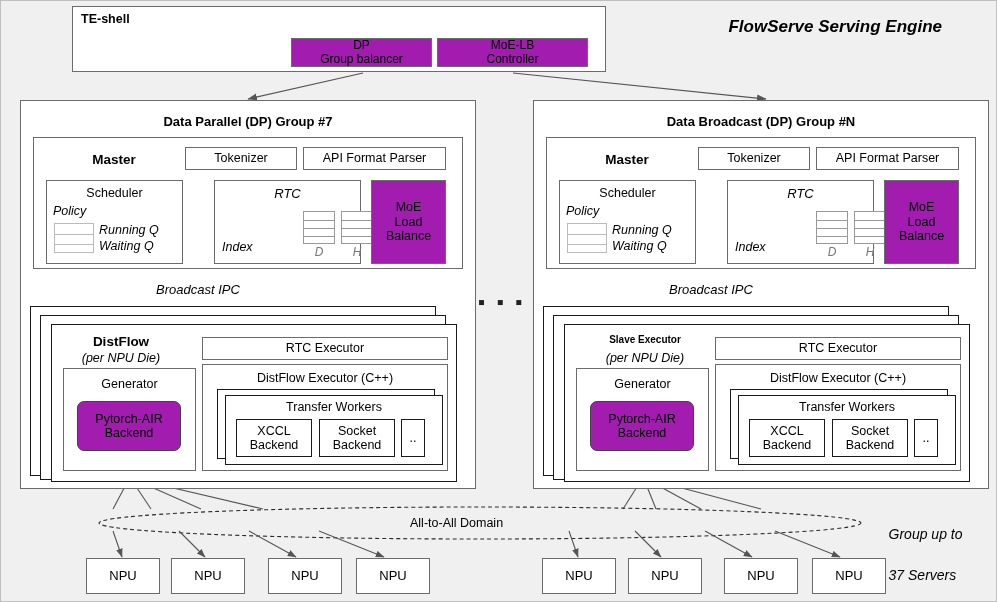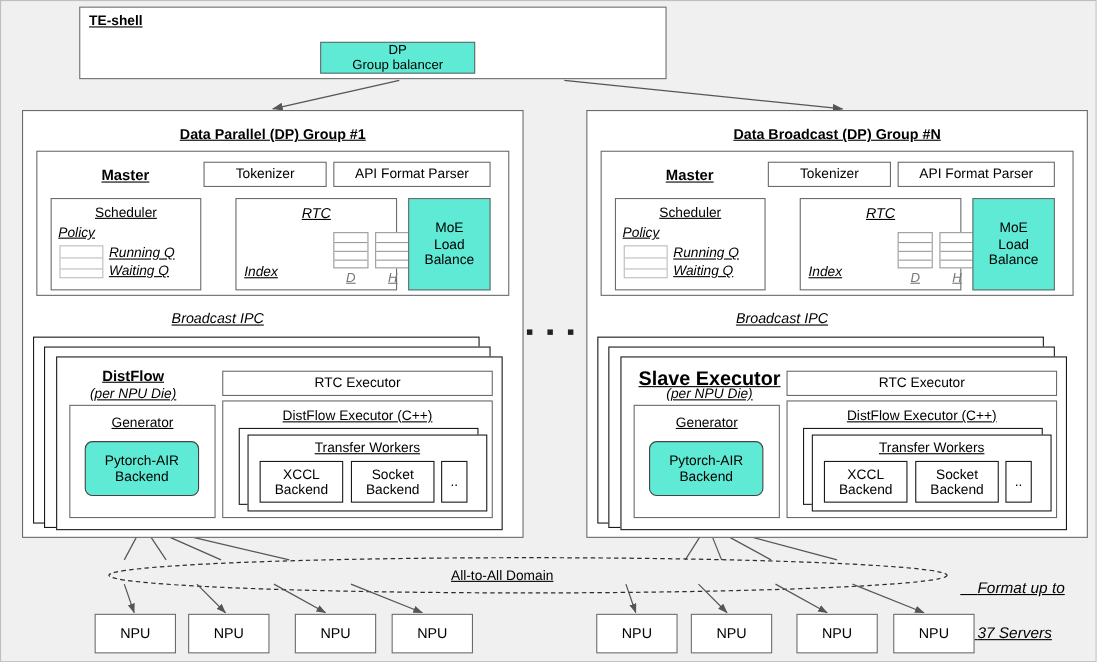--- a/index.html
+++ b/index.html
@@ -22,27 +22,26 @@
     background:#ffffff;
     border:1.4px solid #6b6b6b;
     display:flex;
     align-items:center;
     justify-content:center;
     text-align:center;
     line-height:1.15;
     color:#000;
   }
   .nofill{background:transparent;}
-  .gray{background:#5eead4;}
+  .gray{background:#a21caf;}
   .lbl{
     position:absolute;
     white-space:pre;
     color:#000;
     text-align:center;
-    text-decoration:underline;
   }
   .b{font-weight:bold;}
   .it{font-style:italic;}
   .stack{
     position:absolute;
     box-sizing:border-box;
     background:#ffffff;
     border:1.4px solid #1a1a1a;
   }
   svg{position:absolute;left:0;top:0;width:997px;height:602px;pointer-events:none;}
@@ -158,30 +157,34 @@
     <path d="M178,530 L204,556" stroke="#555" stroke-width="1.1" fill="none" marker-end="url(#ah)"></path>
     <path d="M248,530 L295,556" stroke="#555" stroke-width="1.1" fill="none" marker-end="url(#ah)"></path>
     <path d="M318,530 L383,556" stroke="#555" stroke-width="1.1" fill="none" marker-end="url(#ah)"></path>
 
     <path d="M568,530 L577,556" stroke="#555" stroke-width="1.1" fill="none" marker-end="url(#ah)"></path>
     <path d="M634,530 L660,556" stroke="#555" stroke-width="1.1" fill="none" marker-end="url(#ah)"></path>
     <path d="M704,530 L751,556" stroke="#555" stroke-width="1.1" fill="none" marker-end="url(#ah)"></path>
     <path d="M774,530 L839,556" stroke="#555" stroke-width="1.1" fill="none" marker-end="url(#ah)"></path>
   </svg>
 
+  <div class="title" style="right:54px;top:16px;">FlowServe Serving Engine</div>
 
   <div class="box nofill" style="left:71px;top:5px;width:534px;height:66px;border-color:#6b6b6b;background:#fff;"></div>
   <div class="lbl b" style="left:80px;top:11px;font-size:12.5px;">TE-shell</div>
 
   <div class="box gray" style="left:290px;top:37px;width:141px;height:29px;font-size:12px;">
     <span><span>DP</span><br><span>Group balancer</span></span>
   </div>
+  <div class="box gray" style="left:436px;top:37px;width:151px;height:29px;font-size:12px;">
+    <span><span>MoE-LB</span><br><span>Controller</span></span>
+  </div>
 
   <div class="box nofill" style="left:19px;top:99px;width:456px;height:389px;background:#fff;"></div>
-  <div class="lbl b" style="left:19px;top:113px;width:456px;font-size:13px;">Data Parallel (DP) Group #1</div>
+  <div class="lbl b" style="left:19px;top:113px;width:456px;font-size:13px;">Data Parallel (DP) Group #7</div>
 
   <div class="box nofill" style="left:32px;top:136px;width:430px;height:132px;background:#fff;"></div>
   <div class="lbl b" style="left:58px;top:151px;width:110px;font-size:13.5px;">Master</div>
   <div class="box" style="left:184px;top:146px;width:112px;height:23px;font-size:12.5px;">Tokenizer</div>
   <div class="box" style="left:302px;top:146px;width:143px;height:23px;font-size:12.5px;">API Format Parser</div>
 
   <div class="box nofill" style="left:45px;top:179px;width:137px;height:84px;background:#fff;"></div>
   <div class="lbl" style="left:45px;top:185px;width:137px;font-size:12.5px;">Scheduler</div>
   <div class="lbl it" style="left:52px;top:203px;font-size:12.5px;">Policy</div>
   <div class="lbl it" style="left:98px;top:222px;font-size:12.5px;">Running Q</div>
@@ -281,21 +284,21 @@
   <div class="box gray" style="left:883px;top:179px;width:75px;height:84px;font-size:12.5px;">
     <span><span>MoE</span><br><span>Load</span><br><span>Balance</span></span>
   </div>
 
   <div class="lbl it" style="left:668px;top:281px;font-size:13px;">Broadcast IPC</div>
 
   <div class="stack" style="left:542px;top:305px;width:406px;height:170px;"></div>
   <div class="stack" style="left:552px;top:314px;width:406px;height:165px;"></div>
   <div class="stack" style="left:563px;top:323px;width:406px;height:158px;"></div>
 
-  <div class="lbl b" style="left:569px;top:333px;width:150px;font-size:18px;">Slave Executor</div>
+  <div class="lbl b" style="left:569px;top:333px;width:150px;font-size:10px;">Slave Executor</div>
   <div class="lbl it" style="left:569px;top:350px;width:150px;font-size:12.5px;">(per NPU Die)</div>
 
   <div class="box" style="left:714px;top:336px;width:246px;height:23px;font-size:12.5px;">RTC Executor</div>
 
   <div class="box nofill" style="left:575px;top:367px;width:133px;height:103px;background:#fff;"></div>
   <div class="lbl" style="left:575px;top:376px;width:133px;font-size:12.5px;">Generator</div>
   <div class="box gray rounded" style="left:589px;top:400px;width:104px;height:50px;font-size:12.5px;border-color:#444;">
     <span><span>Pytorch-AIR</span><br><span>Backend</span></span>
   </div>
 
@@ -309,21 +312,21 @@
     <span><span>XCCL</span><br><span>Backend</span></span>
   </div>
   <div class="box" style="left:831px;top:418px;width:76px;height:38px;font-size:12.5px;border-color:#1a1a1a;">
     <span><span>Socket</span><br><span>Backend</span></span>
   </div>
   <div class="box" style="left:913px;top:418px;width:24px;height:38px;font-size:12.5px;border-color:#1a1a1a;">..</div>
 
   <div class="lbl" style="left:409px;top:515px;font-size:12.5px;">All-to-All Domain</div>
 
   <div class="lbl it" style="left:872px;top:503px;font-size:14px;text-align:left;line-height:1.45;">
-    <span>Format up to</span><br>
+    <span>Group up to</span><br>
     <span>37 Servers</span><br>
     
   </div>
 
   <div class="box" style="left:85px;top:557px;width:74px;height:36px;font-size:13px;">NPU</div>
   <div class="box" style="left:170px;top:557px;width:74px;height:36px;font-size:13px;">NPU</div>
   <div class="box" style="left:267px;top:557px;width:74px;height:36px;font-size:13px;">NPU</div>
   <div class="box" style="left:355px;top:557px;width:74px;height:36px;font-size:13px;">NPU</div>
 
   <div class="box" style="left:541px;top:557px;width:74px;height:36px;font-size:13px;">NPU</div>

